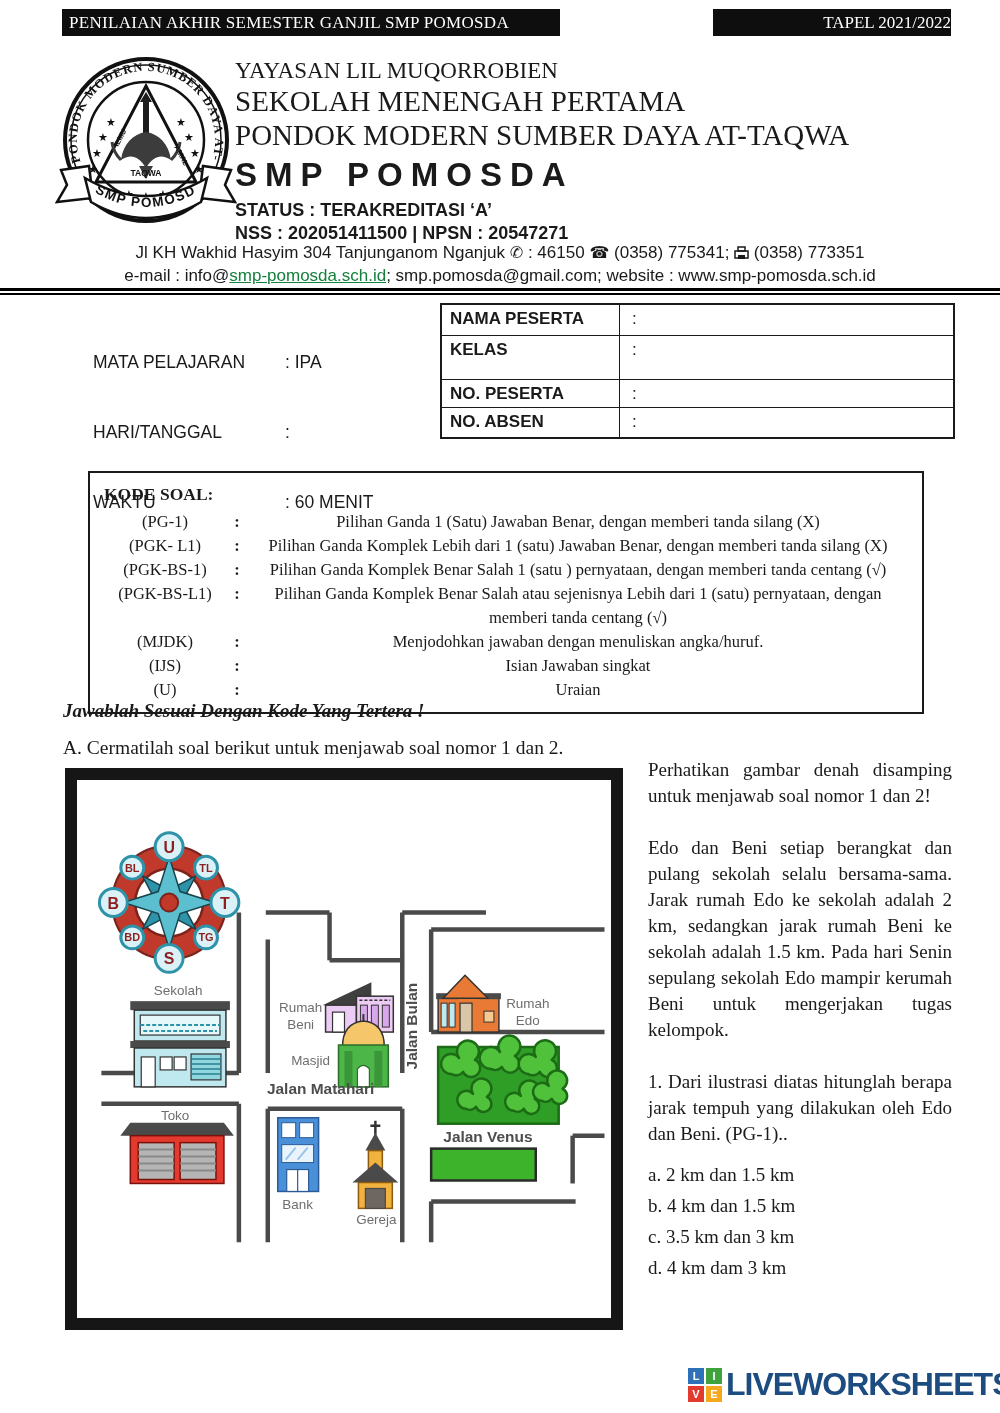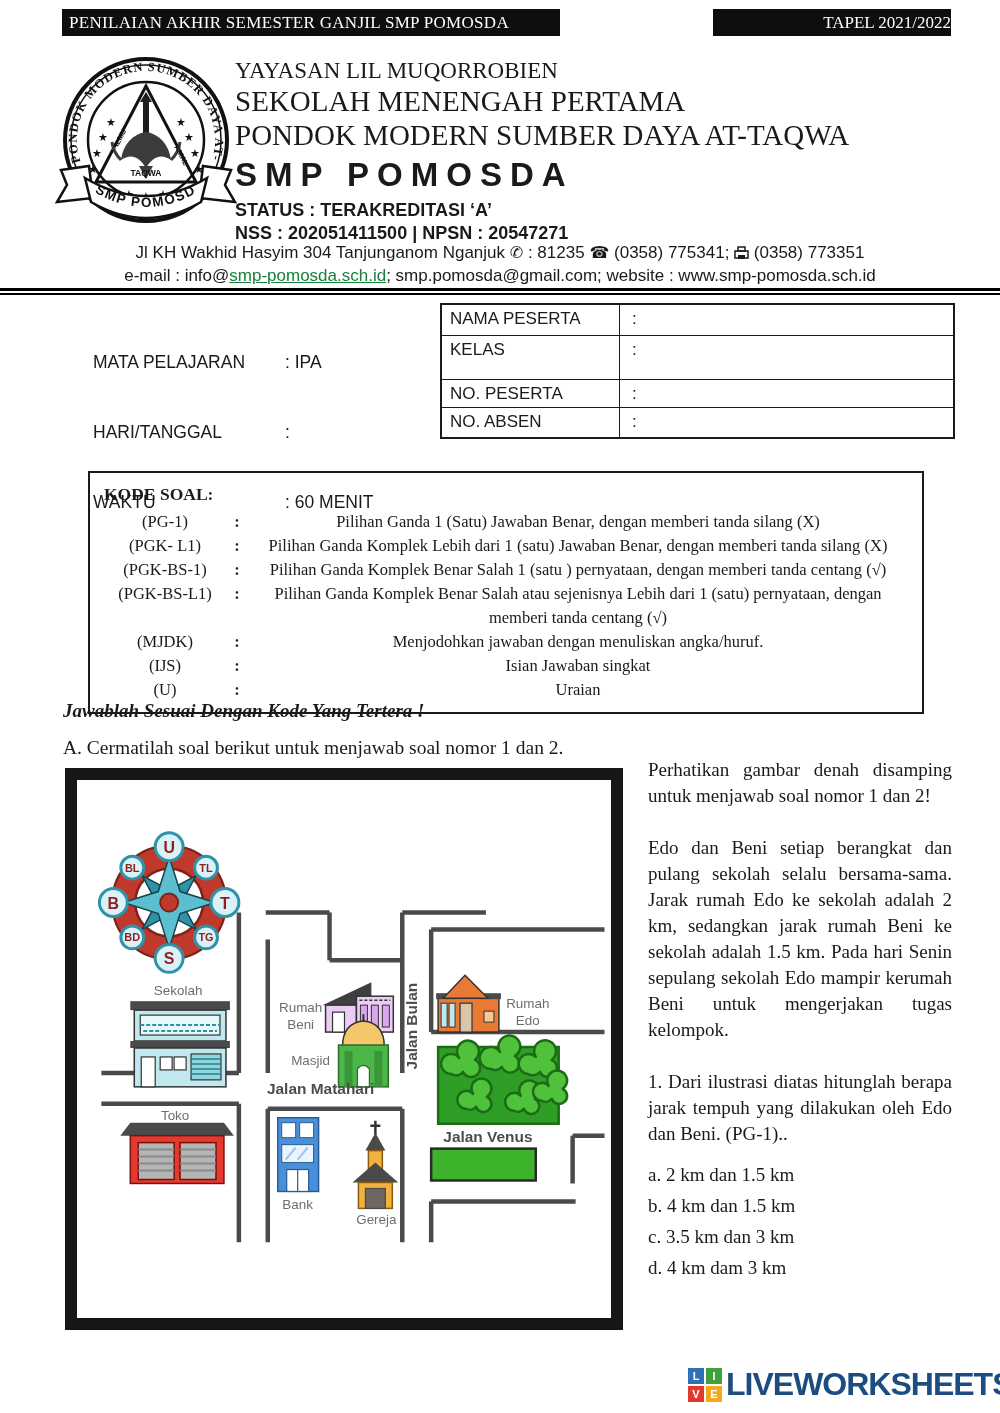--- a/index.html
+++ b/index.html
@@ -39,21 +39,21 @@
 
   
   .info-left { position:absolute; left:93px; top:305px; width:345px; font-size:17.5px; }
   .info-row { display:flex; line-height:26px;margin-top:44px; }
   .info-row .lbl { width:192px; }
   .info-table { position:absolute; left:440px; top:303px; width:515px;
                 border:2px solid #1a1a1a; display:grid;
                 grid-template-columns:177px 1fr; grid-template-rows:30px 44px 28px 30px; }
   .info-table .cell { border-top:1.5px solid #1a1a1a; padding:4px 0 0 8px; font-size:17px; }
   .info-table .cell.first { border-top:none; }
-  .info-table .cell.lblc { font-weight:normal; }
+  .info-table .cell.lblc { font-weight:bold; }
   .info-table .cell.valc { border-left:1.5px solid #1a1a1a; padding-left:12px; }
 
   
   .kode { position:absolute; left:88px; top:471px; width:836px; border:2px solid #1a1a1a;
           padding:8px 14px 10px 14px; font-family:"Liberation Serif",serif; }
   .kode-title { font-weight:bold; font-size:17.5px; line-height:26px; margin-bottom:3px; }
   .kode-row { display:grid; grid-template-columns:122px 22px 1fr; font-size:16.5px; line-height:24px;text-align:center; }
 
   .instruction { position:absolute; left:63px; top:700px; font-family:"Liberation Serif",serif;
                  font-weight:bold; font-style:italic; font-size:19px; }
@@ -150,21 +150,21 @@
   <div class="lh-pondok">PONDOK MODERN SUMBER DAYA AT-TAQWA</div>
   <div class="lh-name">SMP POMOSDA</div>
   <div class="lh-status">STATUS : TERAKREDITASI ‘A’</div>
   <div class="lh-ids">NSS : 202051411500 | NPSN : 20547271</div>
 </div>
 
 <div class="addr">
   <div>
     <span>Jl KH Wakhid Hasyim 304 Tanjunganom Nganjuk</span>
     <span class="ic">✆</span>
-    <span>: 81235</span>
+    <span>: 46150</span>
     <span class="ic">☎</span>
     <span>(0358) 775341;</span>
     <svg class="fax-svg" width="15" height="14" viewBox="0 0 15 14">
       <rect x="1" y="5" width="13" height="7" fill="none" stroke="#1a1a1a" stroke-width="1.5"></rect>
       <rect x="4" y="1" width="7" height="4" fill="none" stroke="#1a1a1a" stroke-width="1.5"></rect>
       <rect x="4" y="9" width="7" height="4" fill="#1a1a1a"></rect>
     </svg>
     <span>(0358) 773351</span>
   </div>
   <div>

